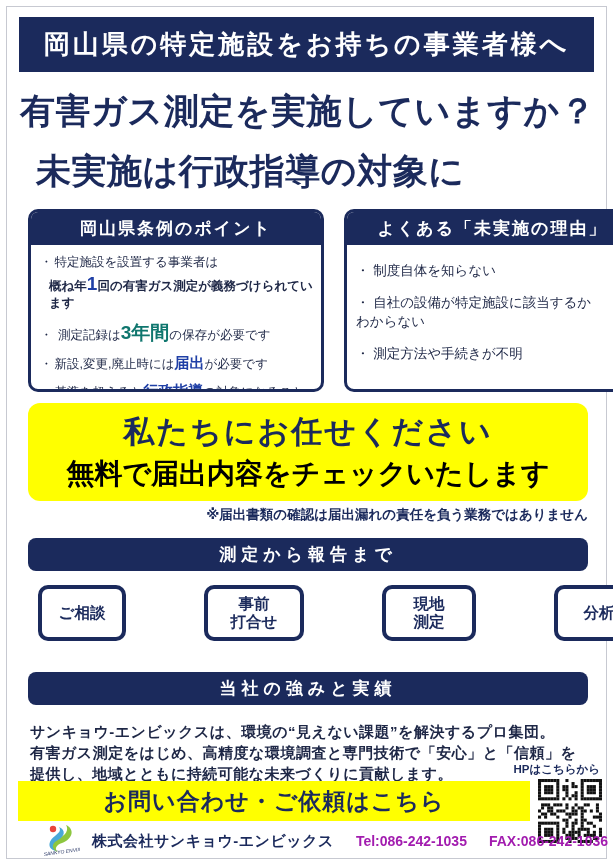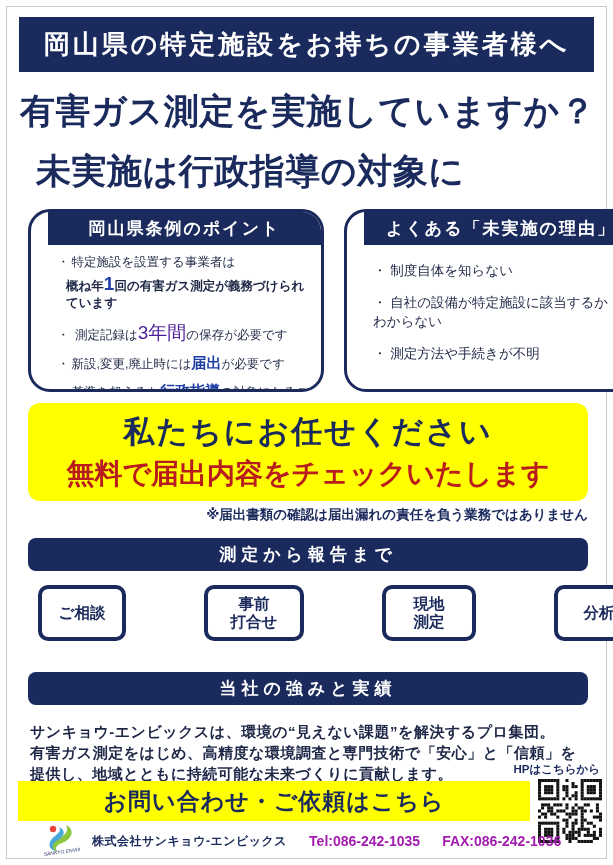--- a/index.html
+++ b/index.html
@@ -11,42 +11,42 @@
   .header-bar{position:absolute;left:19px;top:17px;width:575px;height:55px;background:#1b2a5c;
               display:flex;align-items:center;justify-content:center;}
   .header-bar span{color:#fff;font-weight:bold;font-size:26px;letter-spacing:3px;}
 
   .headline{position:absolute;font-weight:bold;color:#1b2a5c;font-size:35px;letter-spacing:.5px;white-space:nowrap;}
   .headline.l1{left:20px;top:88px;}
   .headline.l2{left:36px;top:148px;}
 
   
   .box{position:absolute;top:209px;height:183px;background:#fff;border:3px solid #1b2a5c;
-       border-radius:22px;overflow:hidden;box-sizing:border-box;padding-left:17px;}
+       border-radius:10px;overflow:hidden;box-sizing:border-box;}
   .box.left{left:28px;width:296px;}
   .box.right{left:344px;width:297px;}
   .box-header{height:33px;background:#1b2a5c;color:#fff;font-weight:bold;font-size:17px;
               letter-spacing:2px;display:flex;align-items:center;justify-content:center;}
   .box-body{padding:9px 8px 6px 9px;}
   .row{font-size:12.5px;line-height:1.35;}
   .row + .row{margin-top:11px;}
   .row.cont{margin-top:3px;padding-left:9px;}
   .blt{margin-right:2px;}
   .seg-bold{font-weight:bold;color:#1e2746;}
   .seg-num{font-weight:bold;color:#1f3fa6;font-size:19px;line-height:1;}
-  .seg-emlg{font-weight:normal;color:#4c1d95;font-size:19px;line-height:1;}
+  .seg-emlg{font-weight:bold;color:#0f766e;font-size:19px;line-height:1;}
   .seg-em{font-weight:bold;color:#1f3fa6;font-size:15px;line-height:1;}
   .reasons .item{font-size:13.5px;line-height:1.4;white-space:pre-line;margin-top:13px;}
   .reasons .item:first-child{margin-top:8px;}
 
   
   .hero{position:absolute;left:28px;top:403px;width:560px;height:98px;background:#ffff00;
         border-radius:12px;display:flex;flex-direction:column;align-items:center;justify-content:center;}
   .hero .l1{font-size:31px;font-weight:bold;color:#1b2a5c;letter-spacing:2px;}
-  .hero .l2{font-size:28px;font-weight:bold;color:#b91c1c;margin-top:2px;}
+  .hero .l2{font-size:28px;font-weight:bold;color:#000000;margin-top:2px;}
   .disclaimer{position:absolute;right:25px;top:506px;font-size:13.5px;font-weight:bold;color:#1b2a5c;}
 
   
   .section-bar{position:absolute;left:28px;width:560px;height:33px;background:#1b2a5c;border-radius:8px;
                color:#fff;font-weight:bold;font-size:17px;letter-spacing:5px;
                display:flex;align-items:center;justify-content:center;}
   .flow-bar{top:538px;}
   .strengths-bar{top:672px;}
 
   
@@ -62,21 +62,21 @@
   .strengths-text{position:absolute;left:30px;top:721px;width:558px;font-size:15px;font-weight:bold;
                   color:#1e2746;line-height:21px;white-space:pre-line;letter-spacing:.5px;}
 
   
   .hp-label{position:absolute;right:13px;top:762px;font-size:11.5px;font-weight:bold;color:#1b2a5c;}
   .qr{position:absolute;left:537px;top:778px;width:66px;height:66px;background:#fff;padding:1px;}
   .contact-bar{position:absolute;left:18px;top:781px;width:512px;height:40px;background:#ffff00;
                display:flex;align-items:center;justify-content:center;cursor:pointer;}
   .contact-bar span{font-size:23px;font-weight:bold;color:#1b2a5c;letter-spacing:1px;}
   .company-row{position:absolute;left:42px;top:823px;height:36px;display:flex;align-items:center;gap:12px;}
-  .company-name{font-size:12px;font-weight:bold;color:#1b2a5c;letter-spacing:.5px;}
+  .company-name{font-size:15px;font-weight:bold;color:#1b2a5c;letter-spacing:.5px;}
   .tel,.fax{font-size:14px;font-weight:bold;color:#a21caf;margin-left:10px;}
 </style>
 </head>
 <body>
 
 <div class="canvas">
   <div class="frame"></div>
 
   <div class="header-bar">
     <span>岡山県の特定施設をお持ちの事業者様へ</span>

